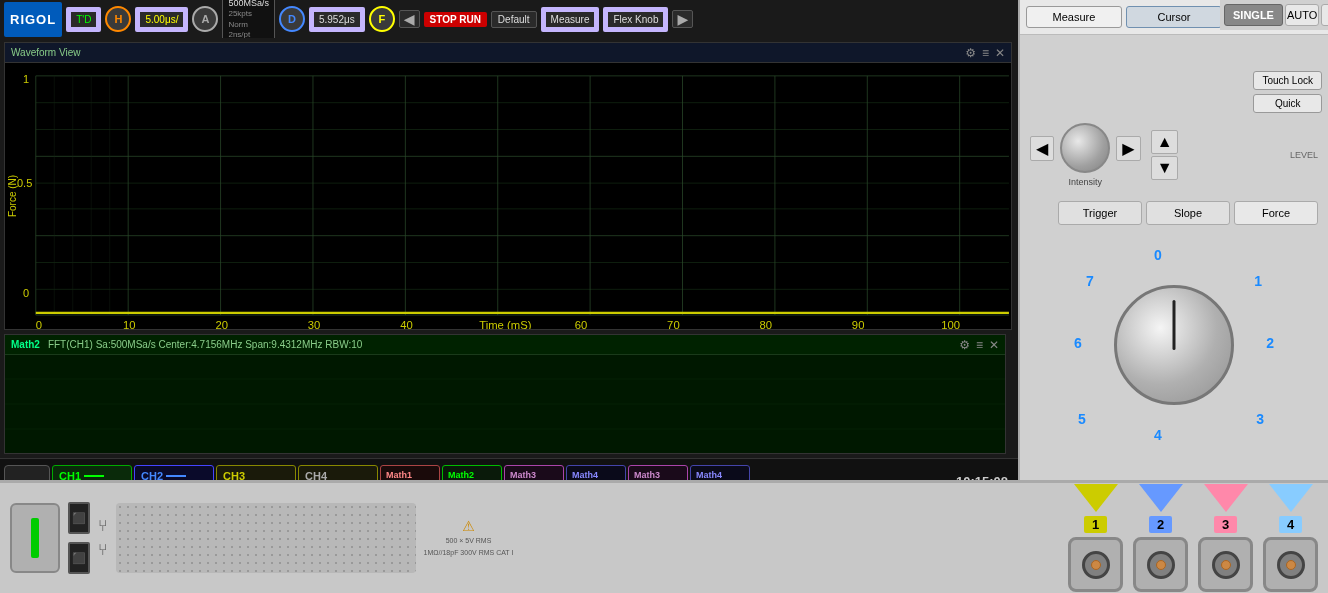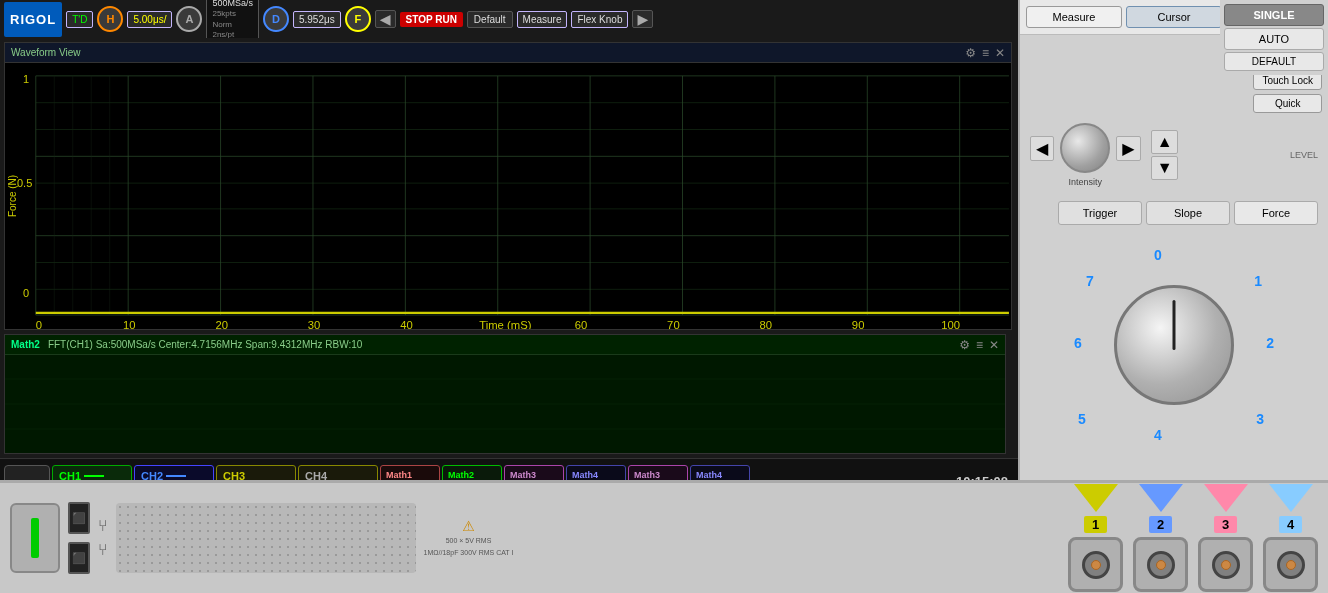--- a/index.html
+++ b/index.html
@@ -25,21 +25,21 @@
       background: #005bbb;
       color: white;
       font-weight: bold;
       font-size: 13px;
       padding: 10px 6px;
       border-radius: 2px;
       letter-spacing: 1px;
     }
     .top-btn {
       background: #2a2a2a;
-      border: 1px solid #c4b5fd;
+      border: 5px solid #c4b5fd;
       color: #ddd;
       font-size: 10px;
       padding: 2px 5px;
       border-radius: 2px;
       cursor: pointer;
       white-space: nowrap;
     }
     .top-btn.green-text { color: #00ff00; }
     .top-btn.yellow-text { color: #ffff00; text-align: right; }
     .top-btn-round {
@@ -674,21 +674,21 @@
 </div>
 
 <div id="right-panel">
 
   <div class="right-top-buttons">
     <div class="r-btn">Measure</div>
     <div class="r-btn active">Cursor</div>
     <div class="r-btn">Analyse</div>
   </div>
 
-  <div style="position:absolute;top:0;right:0;width:108px;display:flex;flex-direction:column;gap:2px;padding:4px;background:#d0d0d0;z-index:10;">
+  <div style="position:absolute;top:0;right:0;width:108px;display:flex;flex-direction:row;gap:2px;padding:4px;background:#d0d0d0;z-index:10;">
     <div style="background:#888;color:white;font-weight:bold;font-size:11px;border:1px solid #666;border-radius:3px;padding:4px 8px;cursor:pointer;text-align:center;">SINGLE</div>
     <div style="background:#e8e8e8;font-size:11px;border:1px solid #aaa;border-radius:3px;padding:4px 1px;cursor:pointer;text-align:center;">AUTO</div>
     <div style="background:#e8e8e8;font-size:10px;border:1px solid #aaa;border-radius:3px;padding:3px 6px;cursor:pointer;text-align:center;">DEFAULT</div>
   </div>
 
   <div class="right-panel-content">
 
     <div style="display:flex;gap:4px;margin-top:30px;">
       <div style="flex:1;"></div>
       <div style="display:flex;flex-direction:column;gap:4px;">

